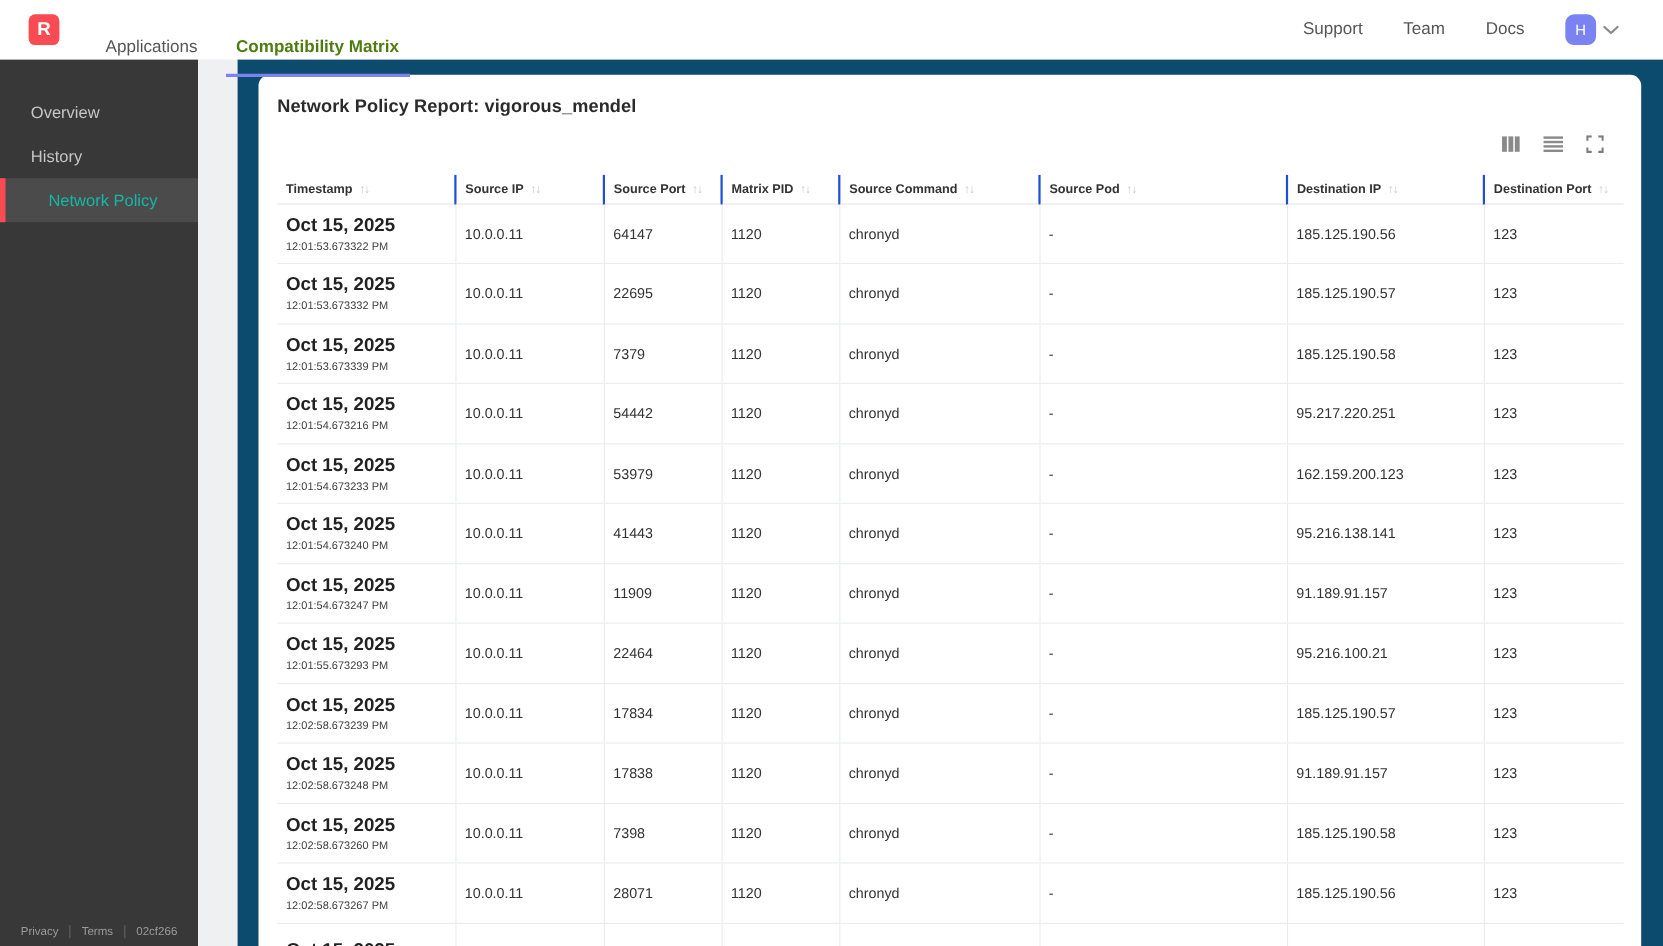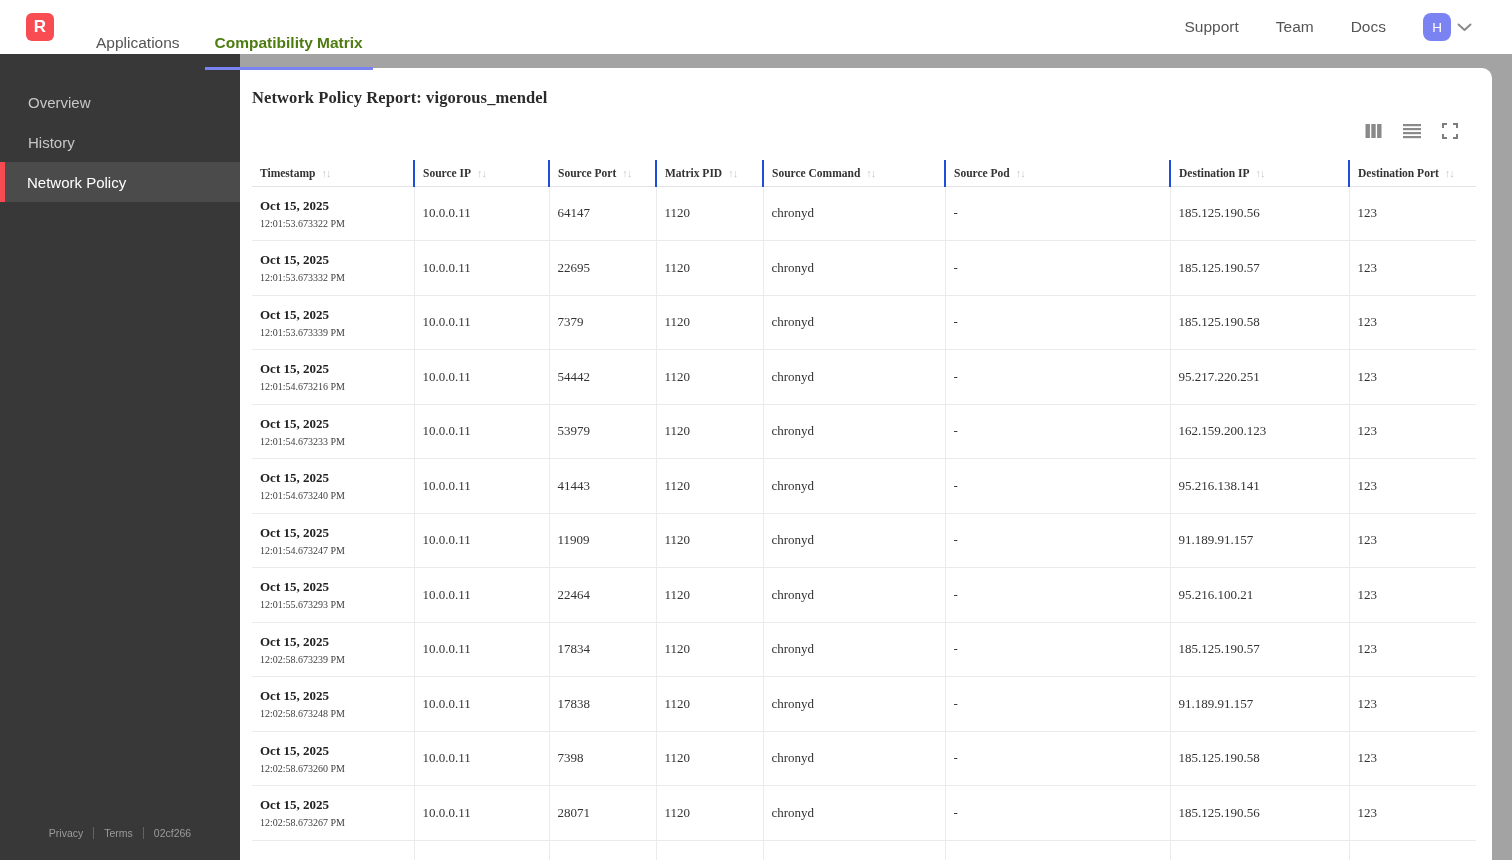--- a/index.html
+++ b/index.html
@@ -14,49 +14,49 @@
   .nav-tabs { display:flex; height:100%;margin-top:16px; }
   .tab { display:flex; align-items:center; padding:0 10px; margin-right:15px; font-size:15.5px; color:#555; cursor:pointer; white-space:nowrap; }
   .tab.active { color:#4d7c0f; font-weight:bold; box-shadow: inset 0 -3px 0 var(--accent-indigo,#7b83f2); }
   .nav-right { margin-left:auto; display:flex; align-items:center; gap:37px; font-size:15.5px; color:#555; padding-right:40px; }
   .nav-link { cursor:pointer; }
   .user-menu { display:flex; align-items:center; gap:6px; cursor:pointer; }
   .avatar { width:28px; height:28px; border-radius:8px; background:var(--accent-indigo,#7b83f2); color:#fff;
             font-size:13.5px; display:flex; align-items:center; justify-content:center; }
 
   
-  .sidebar { position:absolute; left:0; top:54px; bottom:0; width:240px; background:#383838; z-index:2; }
+  .sidebar { position:absolute; left:0; top:54px; bottom:0; width:180px; background:#383838; z-index:2; }
   .side-nav { padding-top:28px; }
   .side-item { padding:11.5px 28px; font-size:15px; color:#c6c6c6; cursor:pointer; }
-  .side-item.active { background:#4b4b4b; color:#ffffff; border-left:5px solid var(--accent-red,#f94b52); padding-left:22px; }
-  .side-footer { position:absolute; bottom:21px; left:0; right:0; display:flex; justify-content:center; align-items:center; color:#9b9b9b; font-size:10.5px; }
+  .side-item.active { background:#4b4b4b; color:#14b8a6; border-left:5px solid var(--accent-red,#f94b52); padding-left:39px; }
+  .side-footer { position:absolute; bottom:7px; left:0; right:0; display:flex; justify-content:center; align-items:center; color:#9b9b9b; font-size:10.5px; }
   .side-footer .sep { width:1px; height:12px; background:#636363; margin:0 10px; }
   .foot-item { cursor:default; }
 
   
-  .main { position:absolute; left:216px; top:54px; right:0; bottom:0; background:#a3a3a3; overflow:hidden;font-family:Liberation Serif, serif; }
+  .main { position:absolute; left:216px; top:54px; right:0; bottom:0; background:#0c4a6e; overflow:hidden; }
   .card { position:absolute; left:19px; right:20px; top:14px; height:900px; background:#ffffff;
           border-radius:10px 10px 0 0; padding:0 16px 0 17px; }
   .card-title { margin-top:20px; font-size:16.5px; font-weight:bold; color:#2b2b2b; letter-spacing:.1px; }
   .toolbar { position:absolute; top:54px; right:34px; display:flex; gap:21px; }
   .tool-btn { background:none; border:none; padding:0; cursor:pointer; height:18px; display:flex; align-items:center; }
 
   
   .table-wrap { margin-top:52px; }
   table { width:100%; border-collapse:collapse; table-layout:fixed; }
   col.c1{width:162px} col.c2{width:135px} col.c3{width:107px} col.c4{width:107px}
   col.c5{width:182px} col.c6{width:225px} col.c7{width:179px}
   th { text-align:left; font-size:11.5px; font-weight:bold; color:#333; padding:5px 8px; height:26px;
        border-bottom:1px solid #e2e4e6; white-space:nowrap; overflow:hidden; cursor:pointer; }
   th + th { border-left:2px solid #1d4ed8; }
   th .sort { color:#c5cad0; font-size:11px; margin-left:6px; letter-spacing:-1px; font-weight:normal; }
   td { font-size:13px; color:#333; padding:8px; height:54.5px; border-bottom:1px solid #e9ebed;
        vertical-align:middle; white-space:nowrap; overflow:hidden; }
   td + td { border-left:1px solid #e9ebed; }
-  .ts-date { font-weight:bold; color:#222; margin-bottom:4px; font-size:13px; }
+  .ts-date { font-weight:bold; color:#222; margin-bottom:4px; font-size:17px; }
   .ts-time { color:#3d3d3d; font-size:10px; }
 </style>
 </head>
 <body>
 
 <header class="topnav">
   <div class="logo">
     <span>R</span>
   </div>
   <nav class="nav-tabs">

